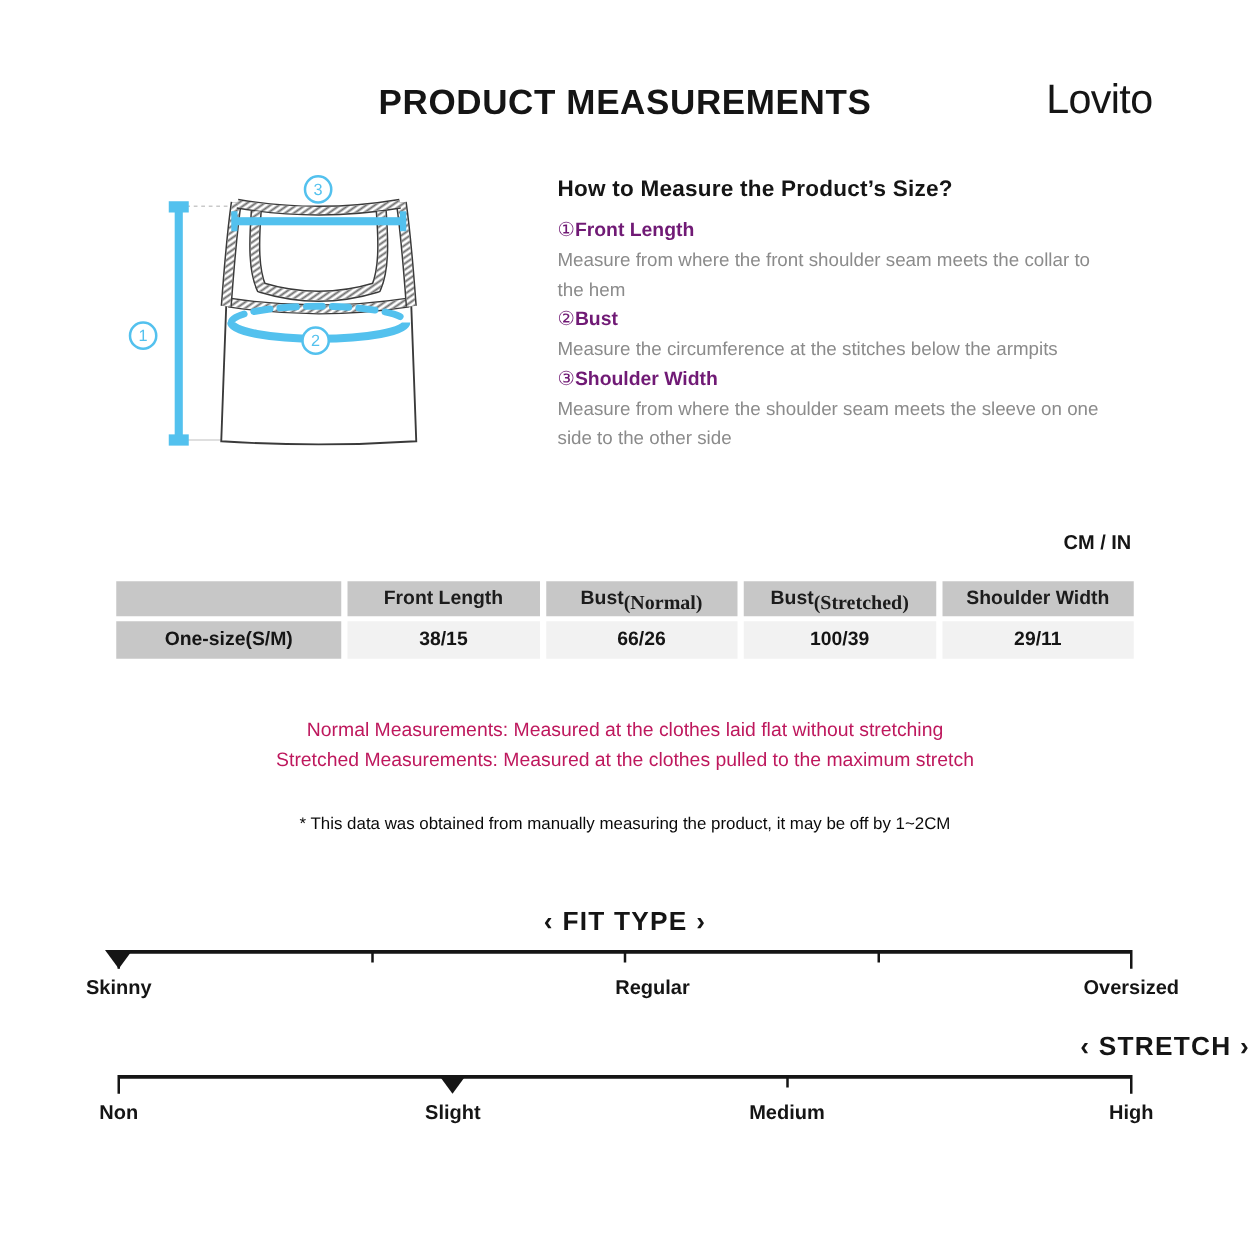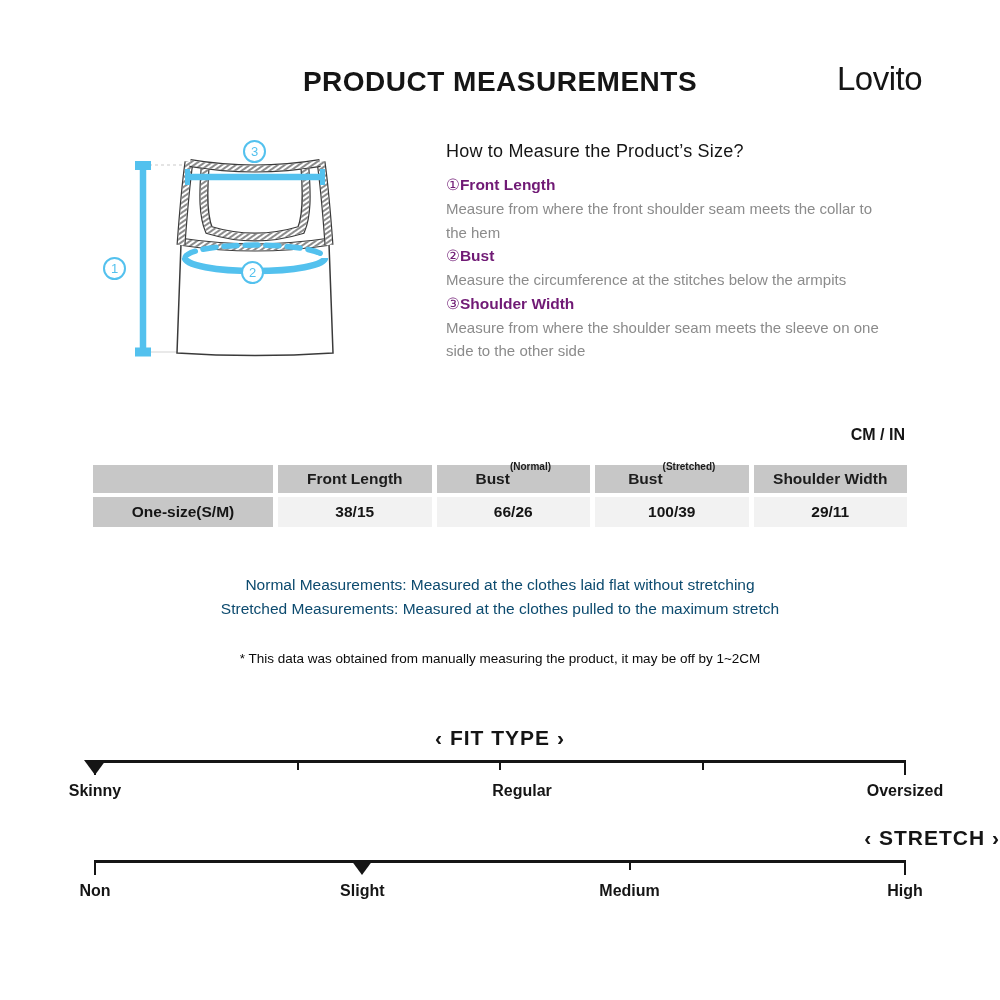--- a/index.html
+++ b/index.html
@@ -16,42 +16,42 @@
   #diagram { position:absolute; left:90px; top:128px; width:320px; height:268px; }
   #diagram svg { position:absolute; left:0; top:0; }
   .callout { position:absolute; width:23px; height:23px; border:2px solid #53C1EE; border-radius:50%;
              color:#53C1EE; background:#fff; font-size:13px; line-height:19px; text-align:center; }
   #callout-3 { left:153px; top:12px; }
   #callout-1 { left:13px;  top:129px; }
   #callout-2 { left:151px; top:133px; }
 
   
   #howto { position:absolute; left:446px; top:141px; width:434px; }
-  #howto h2 { font-size:18px; font-weight:normal; margin-bottom:11px; letter-spacing:.2px; }
+  #howto h2 { font-size:18px; font-weight:bold; margin-bottom:11px; letter-spacing:.2px; }
   .ht-name { font-size:15.5px; font-weight:bold; line-height:24px; color:#701a75; }
   .ht-name .num { font-weight:normal; font-size:15.5px; }
   .ht-desc { font-size:15px; color:#8b8b8b; line-height:23.5px; }
 
   
   #units { position:absolute; top:426px; right:95px; font-size:16px; font-weight:bold; }
   #mtable { position:absolute; left:93px; top:465px; width:814px; }
   .trow { display:flex; gap:5px; }
   .trow + .trow { margin-top:4px; }
   .tcell { display:flex; align-items:center; justify-content:center; }
   .thead .tcell { height:28px; background:#C7C7C7; font-size:15.5px; font-weight:600; color:#1c1c1c; }
   .tbody .tcell { height:30px; font-size:15.5px; font-weight:bold; }
   .tcell.c0 { flex:0 0 180px; }
   .tcell.cn { flex:1; }
   .tbody .size { background:#C7C7C7; }
   .tbody .val  { background:#F2F2F2; }
-  .hsub { font-size:10px; font-weight:600; align-self:flex-end; padding-bottom:21px; }
+  .hsub { font-size:16px; font-weight:600; align-self:flex-end; padding-bottom:1px;font-family:Liberation Serif, serif; }
 
   
   #notes { position:absolute; top:573px; left:0; right:0; text-align:center;
-           font-size:15.5px; line-height:23.5px; color:#0c4a6e; }
+           font-size:15.5px; line-height:23.5px; color:#be185d; }
   #footnote { position:absolute; top:651px; left:0; right:0; text-align:center; font-size:13.5px; color:#0a0a0a; }
 
   
   .scale-title { position:absolute; left:0; right:0; text-align:center;
                  font-size:21px; font-weight:bold; letter-spacing:1px; }
   .scale-track { position:absolute; left:95px; width:810px; height:3px; background:#151515; }
   .scale-labels { position:absolute; left:95px; width:810px; height:22px;text-align:center; }
   .tick { position:absolute; top:0; width:2px; background:#151515; transform:translateX(-50%); }
   .tick.end { height:15px; } .tick.mid { height:10px; }
   .scale-marker { position:absolute; top:0; width:0; height:0; transform:translateX(-50%);

